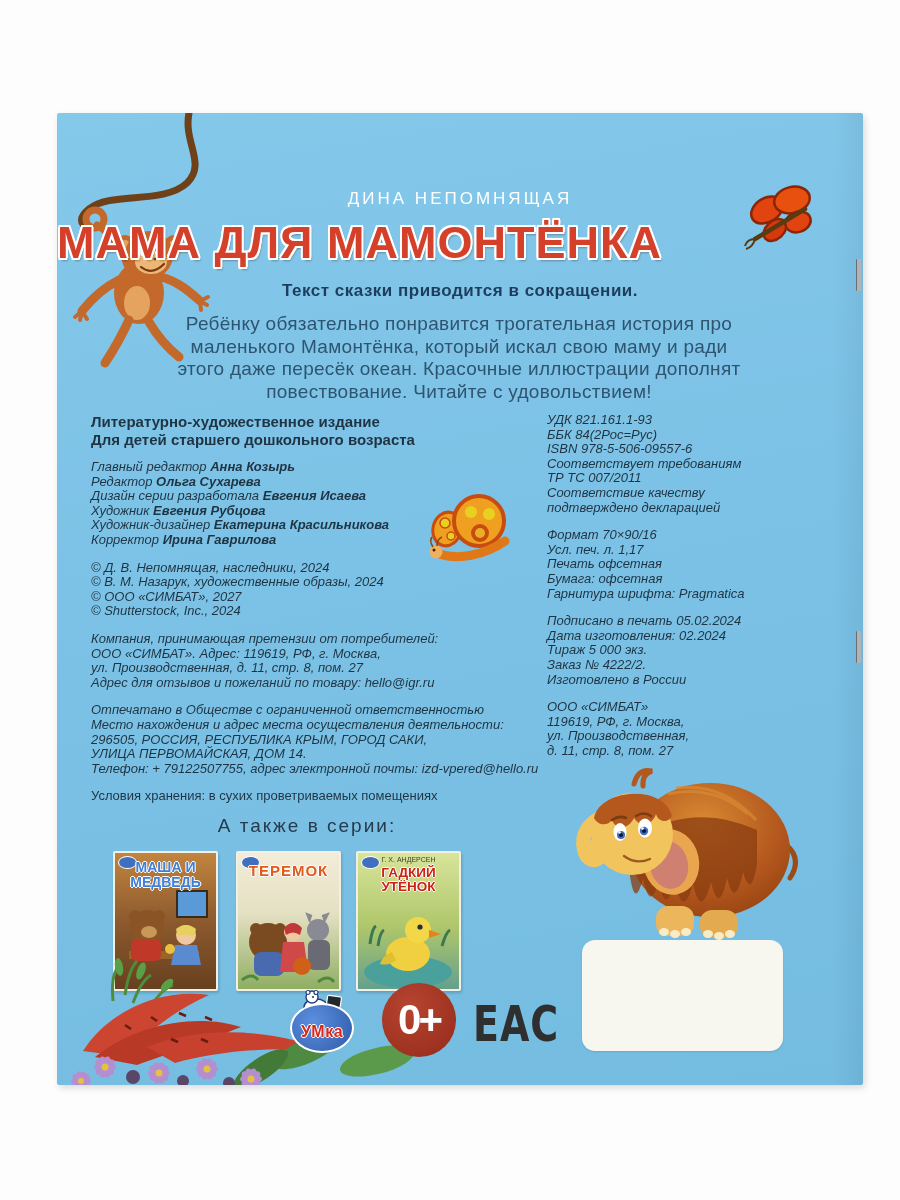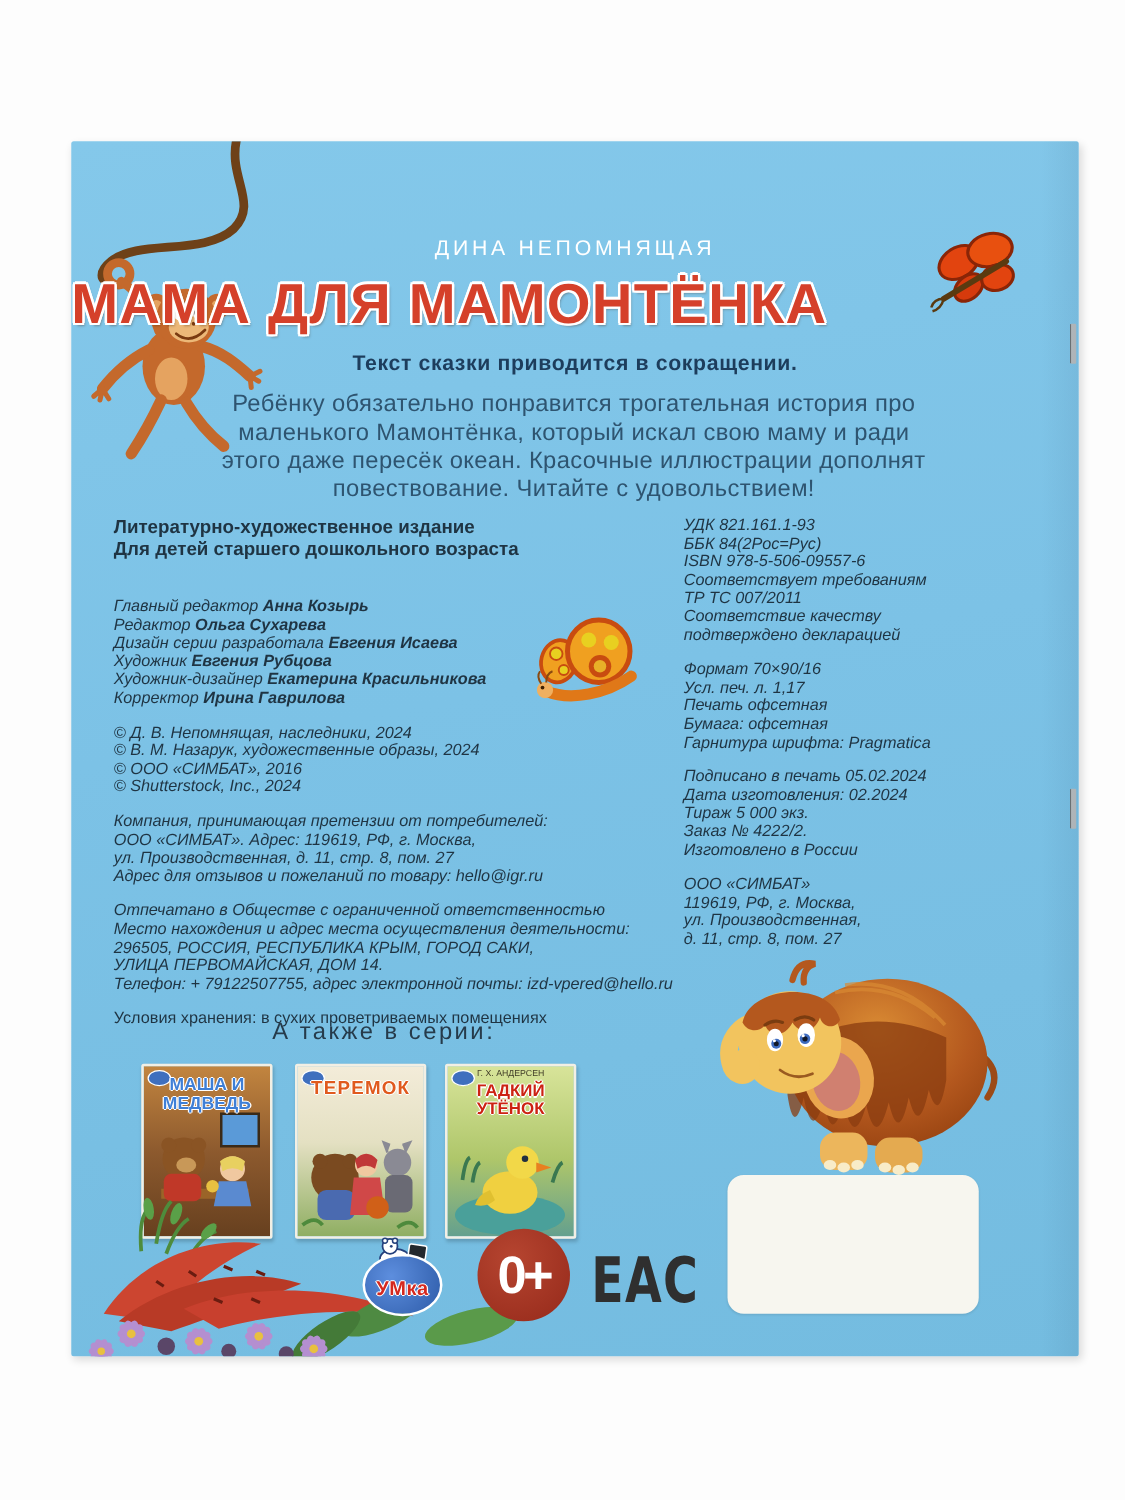--- a/index.html
+++ b/index.html
@@ -29,21 +29,21 @@
         font-size:17px;font-weight:bold;color:#1d3d5c;letter-spacing:.5px;}
   .annotation{position:absolute;left:108px;top:200px;width:588px;text-align:center;
         font-size:19px;line-height:22.5px;color:#2e5470;letter-spacing:.3px;}
 
   
   .col{position:absolute;font-size:13px;line-height:14.6px;color:#1f3443;}
   .col-left{left:34px;top:300px;width:450px;}
   .col-right{left:490px;top:300px;width:280px;}
   .blk{margin-bottom:13px;font-style:italic;}
   .blk .ln{white-space:nowrap;}
-  .hd{font-weight:bold;font-size:15px;line-height:18px;margin-bottom:29px;}
+  .hd{font-weight:bold;font-size:15px;line-height:18px;margin-bottom:11px;}
   .b{font-weight:bold;}
 
   
   .series-heading{position:absolute;left:40px;top:702px;width:420px;text-align:center;
         font-size:19px;color:#263b4b;letter-spacing:2px;}
   .mini-cover{position:absolute;top:738px;width:101px;height:136px;border:2px solid #f2efe4;
         border-radius:2px;box-shadow:1px 2px 3px rgba(0,0,0,.18);overflow:hidden;}
   .mc1{left:56px;background:linear-gradient(180deg,#c2853f 0%,#8d5a2e 50%,#67401f 100%);}
   .mc2{left:179px;background:linear-gradient(180deg,#f3ecd9 0%,#e4e0c2 45%,#8fae62 100%);}
   .mc3{left:299px;background:linear-gradient(180deg,#d8e49a 0%,#aec66a 55%,#64a08e 100%);}
@@ -152,21 +152,21 @@
       <div class="ln"><span>Главный редактор</span> <span class="b">Анна Козырь</span></div>
       <div class="ln"><span>Редактор</span> <span class="b">Ольга Сухарева</span></div>
       <div class="ln"><span>Дизайн серии разработала</span> <span class="b">Евгения Исаева</span></div>
       <div class="ln"><span>Художник</span> <span class="b">Евгения Рубцова</span></div>
       <div class="ln"><span>Художник-дизайнер</span> <span class="b">Екатерина Красильникова</span></div>
       <div class="ln"><span>Корректор</span> <span class="b">Ирина Гаврилова</span></div>
     </div>
     <div class="blk">
       <div class="ln">© Д. В. Непомнящая, наследники, 2024</div>
       <div class="ln">© В. М. Назарук, художественные образы, 2024</div>
-      <div class="ln">© ООО «СИМБАТ», 2016</div>
+      <div class="ln">© ООО «СИМБАТ», 2027</div>
       <div class="ln">© Shutterstock, Inc., 2024</div>
     </div>
     <div class="blk">
       <div class="ln">Компания, принимающая претензии от потребителей:</div>
       <div class="ln">ООО «СИМБАТ». Адрес: 119619, РФ, г. Москва,</div>
       <div class="ln">ул. Производственная, д. 11, стр. 8, пом. 27</div>
       <div class="ln">Адрес для отзывов и пожеланий по товару: hello@igr.ru</div>
     </div>
     <div class="blk">
       <div class="ln">Отпечатано в Обществе с ограниченной ответственностью</div>

